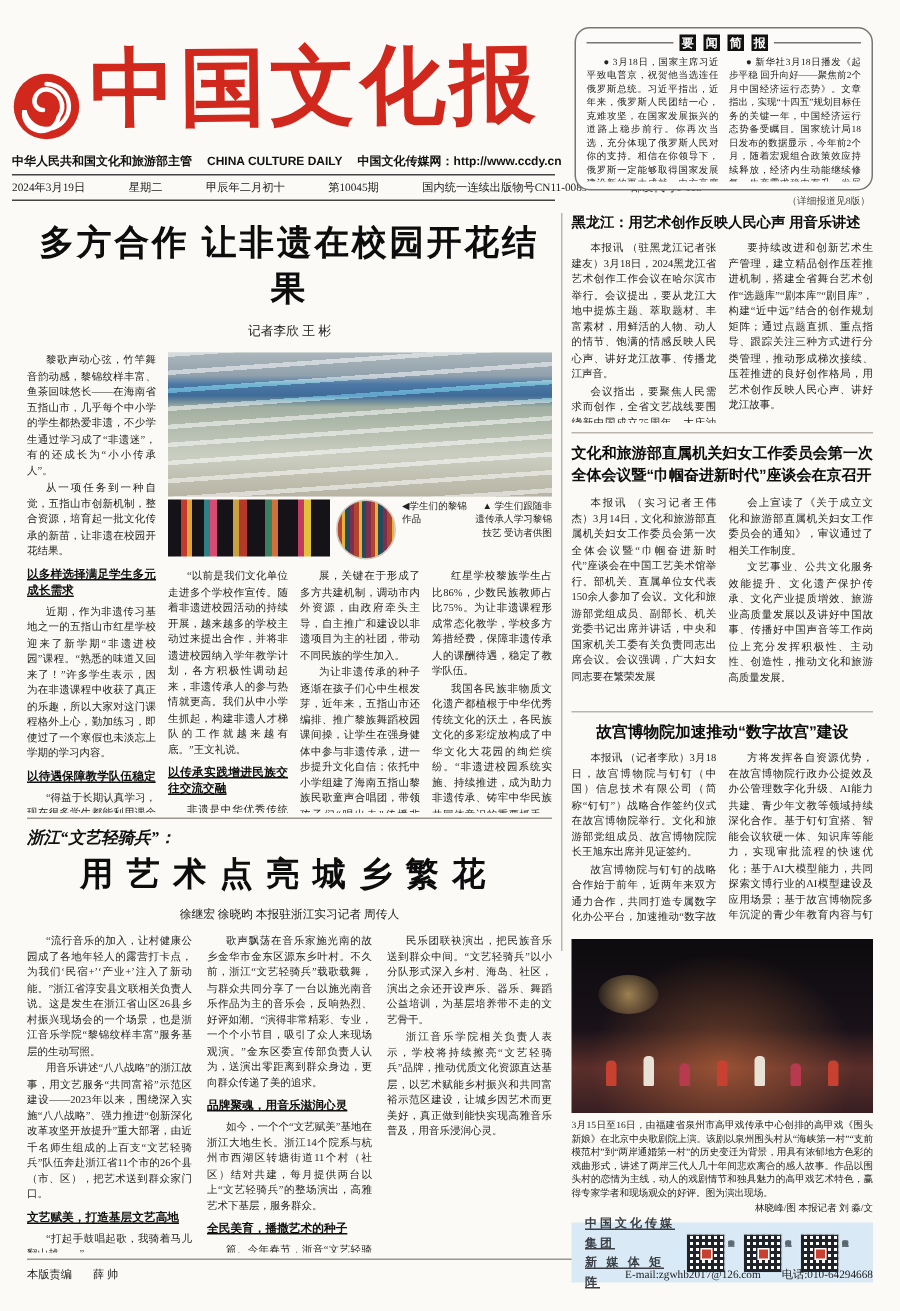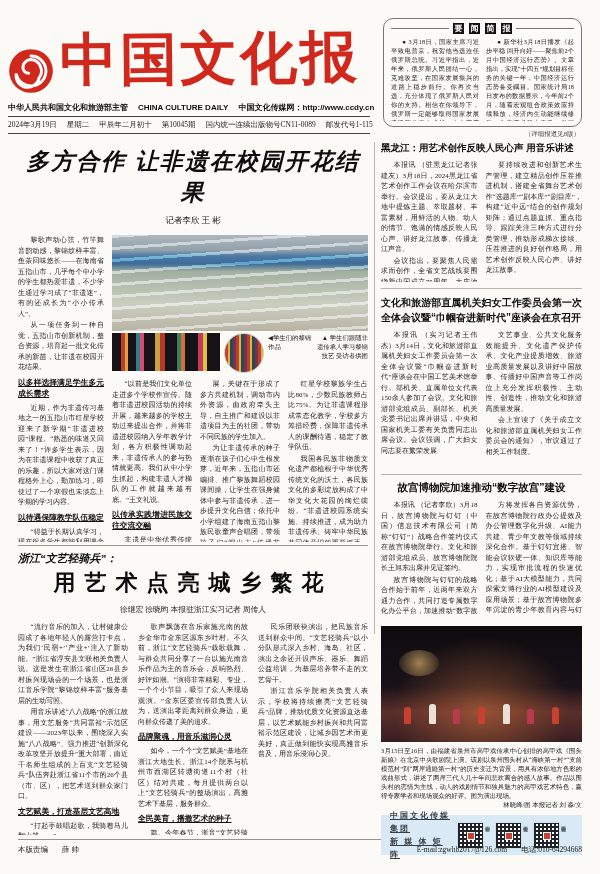--- a/index.html
+++ b/index.html
@@ -9,21 +9,21 @@
   
   .mast-left{position:absolute;left:8px;top:14px;width:362px;}
   .mast-title-row{display:flex;align-items:flex-end;height:84px;}
   .logo{width:46px;height:46px;margin:0 6px 4px 0;flex:0 0 auto;}
   .mast-title{margin:0;font-family:"DejaVu Sans","Liberation Sans",sans-serif;
       font-size:57px;line-height:80px;font-weight:bold;color:#d0281c;letter-spacing:3px;
       transform:rotate(-.6deg);white-space:nowrap;}
   .pub-row{display:flex;gap:10px;align-items:baseline;font-family:"Liberation Sans",sans-serif;
       font-size:8px;font-weight:bold;color:#111;border-bottom:1px solid #444;
       padding:4px 0 3px;white-space:nowrap;}
-  .date-row{display:flex;gap:10px;font-size:7.5px;color:#222;border-bottom:1px solid #444;
+  .date-row{display:flex;gap:29px;font-size:7.5px;color:#222;border-bottom:1px solid #444;
       padding:3px 0;white-space:nowrap;}
   
   .brief-box{position:absolute;left:383px;top:18px;width:199px;height:109px;
       border:1px solid #777;border-radius:10px;background:#fcfbf9;box-sizing:border-box;
       padding:4px 7px 3px;overflow:hidden;}
   .brief-title{display:flex;align-items:center;gap:3px;margin-bottom:3px;}
   .brief-title .tline{flex:1;height:1px;background:#777;}
   .bt-char{display:inline-block;width:11px;height:11px;background:#111;color:#fff;
       font-family:"Liberation Sans",sans-serif;font-size:8px;font-weight:bold;line-height:11px;
       text-align:center;margin:0 1px;}
@@ -31,21 +31,21 @@
   .brief-col{flex:1;font-size:6.3px;line-height:9px;text-align:justify;color:#222;overflow:hidden;height:84px;}
   .brief-col p{margin:0;text-indent:1.8em;}
   .see-note{position:absolute;right:20px;top:130px;font-size:6.5px;color:#444;}
   
   .vrule{position:absolute;left:374px;top:142px;width:1px;height:492px;background:#b9b5ae;}
   .hrule-mid{position:absolute;left:18px;top:545px;width:350px;height:1px;background:#9a968e;}
   .hrule-foot{position:absolute;left:18px;top:839px;width:564px;height:1px;background:#9a968e;}
   
   .main-art{position:absolute;left:18px;top:142px;width:350px;height:400px;overflow:hidden;}
   .m-headline{margin:4px 0 0;font-family:"Liberation Sans","DejaVu Sans",sans-serif;
-      font-size:23px;font-weight:bold;letter-spacing:2px;text-align:center;color:#0d0d0d;font-style:italic;}
+      font-size:23px;font-weight:bold;letter-spacing:2px;text-align:center;color:#0d0d0d;}
   .m-byline{text-align:center;font-size:8.5px;margin:7px 0 8px;color:#222;}
   .m-body{display:flex;gap:8px;}
   .colA{width:86px;flex:0 0 auto;}
   .ptxt{font-size:7px;line-height:10.5px;text-align:justify;color:#242424;}
   .ptxt p{margin:0 0 1px;text-indent:1.8em;}
   .subhead{font-family:"Liberation Sans",sans-serif;font-weight:bold;font-size:7.8px;
       line-height:11px;margin:4px 0;color:#111;text-indent:0;text-decoration:underline;}
   .m-photos{width:256px;flex:0 0 auto;}
   .photo-main{height:96px;background:
       repeating-linear-gradient(176deg, rgba(255,255,255,.50) 0 3px, rgba(110,115,105,.12) 3px 12px),
@@ -242,22 +242,22 @@
       </div>
     </article>
 
     <article class="r-art">
       <h3 class="r-headline hl-2">文化和旅游部直属机关妇女工作委员会第一次全体会议暨“巾帼奋进新时代”座谈会在京召开</h3>
       <div class="r-cols h-funv">
         <div class="rcol ptxt">
           <p>本报讯 （实习记者王伟杰）3月14日，文化和旅游部直属机关妇女工作委员会第一次全体会议暨“巾帼奋进新时代”座谈会在中国工艺美术馆举行。部机关、直属单位女代表150余人参加了会议。文化和旅游部党组成员、副部长、机关党委书记出席并讲话，中央和国家机关工委有关负责同志出席会议。会议强调，广大妇女同志要在繁荣发展</p>
         </div>
         <div class="rcol ptxt">
+          <p>会上宣读了《关于成立文化和旅游部直属机关妇女工作委员会的通知》，审议通过了相关工作制度。</p>
           <p>文艺事业、公共文化服务效能提升、文化遗产保护传承、文化产业提质增效、旅游业高质量发展以及讲好中国故事、传播好中国声音等工作岗位上充分发挥积极性、主动性、创造性，推动文化和旅游高质量发展。</p>
-          <p>会上宣读了《关于成立文化和旅游部直属机关妇女工作委员会的通知》，审议通过了相关工作制度。</p>
         </div>
       </div>
     </article>
 
     <article class="r-art last">
       <h3 class="r-headline hl-3">故宫博物院加速推动“数字故宫”建设</h3>
       <div class="r-cols h-gg">
         <div class="rcol ptxt">
           <p>本报讯 （记者李欣）3月18日，故宫博物院与钉钉（中国）信息技术有限公司（简称“钉钉”）战略合作签约仪式在故宫博物院举行。文化和旅游部党组成员、故宫博物院院长王旭东出席并见证签约。</p>
           <p>故宫博物院与钉钉的战略合作始于前年，近两年来双方通力合作，共同打造专属数字化办公平台，加速推动“数字故宫”建设，探索文博行业数字创新管理模式。此次故宫博物院与钉钉再度携手，双</p>

